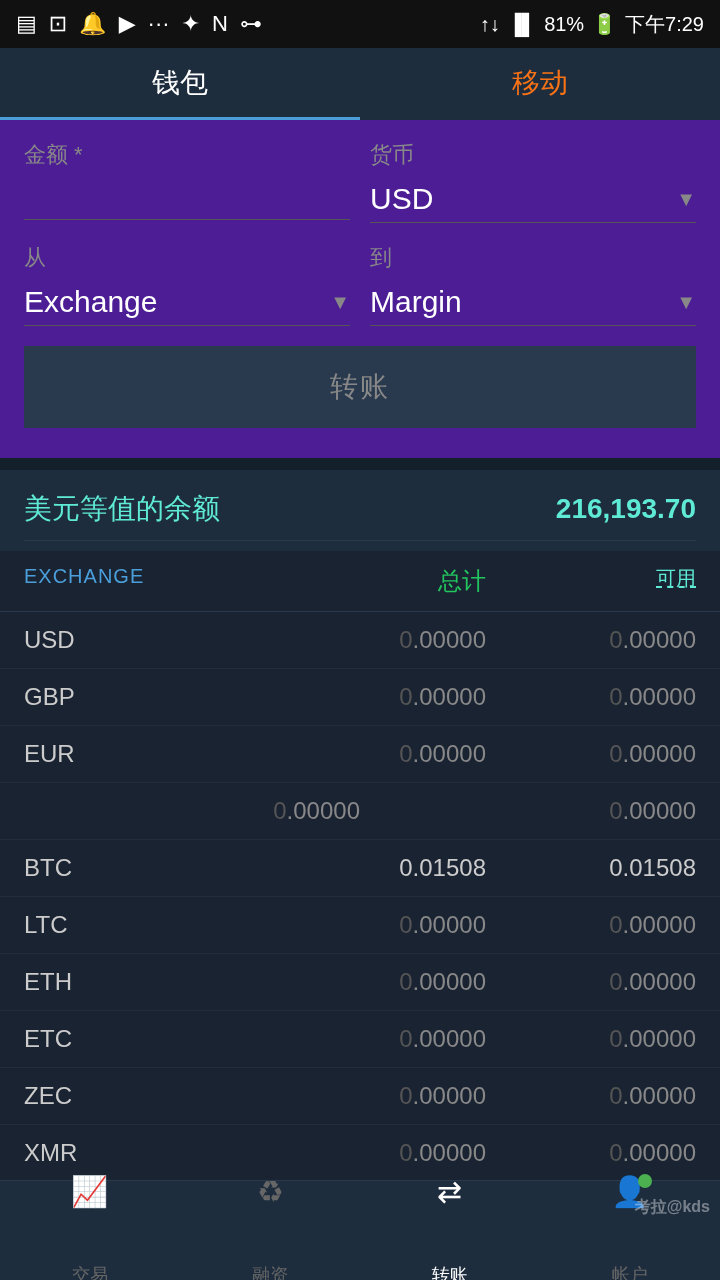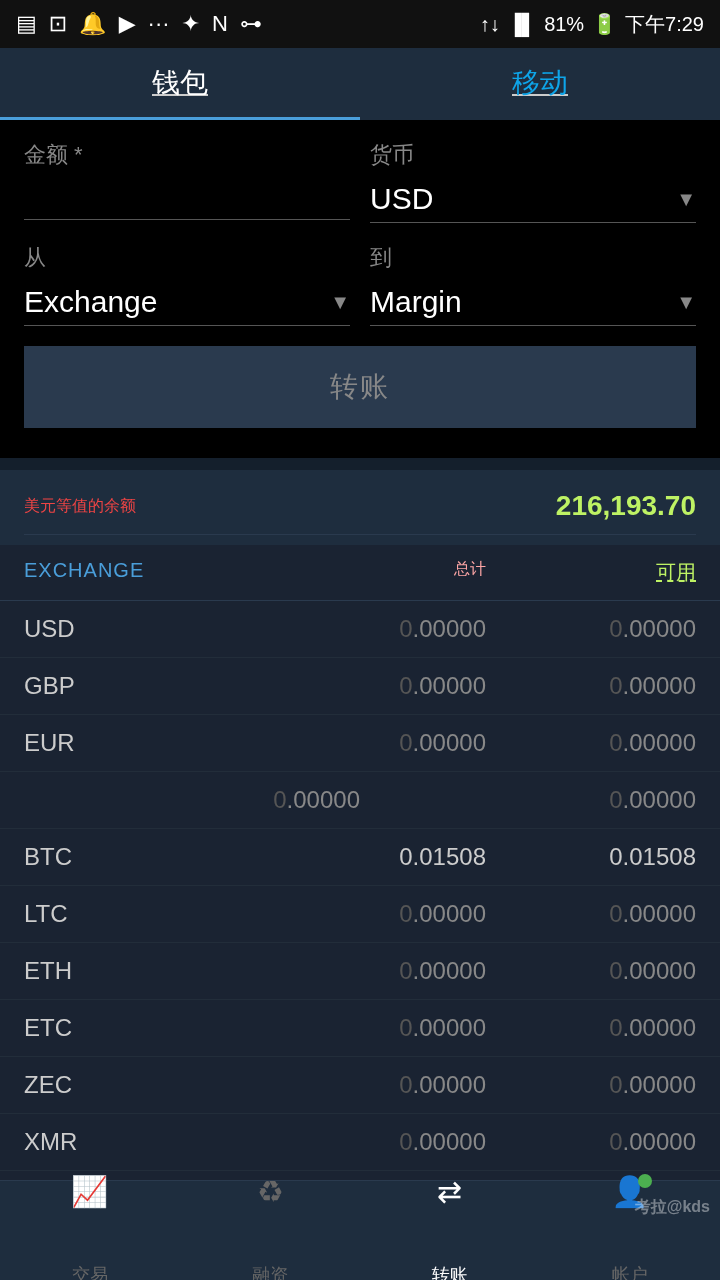--- a/index.html
+++ b/index.html
@@ -25,40 +25,39 @@
       font-size: 22px;
     }
     .status-left { display: flex; gap: 12px; align-items: center; }
     .status-right { display: flex; gap: 8px; align-items: center; font-size: 20px; }
 
     
     .top-tabs {
       display: flex;
       background: #1e2d3e;
       height: 72px;
-      text-decoration: underline;
     }
     .top-tab {
       flex: 1;
       display: flex;
       align-items: center;
       justify-content: center;
       font-size: 28px;
-      color: #0ea5e9;
+      color: #f97316;
       border-bottom: 3px solid transparent;
       cursor: pointer;
     }
     .top-tab.active {
       color: #fff;
       border-bottom: 3px solid #4a9eda;
     }
 
     
     .form-area {
-      background: #000000;
+      background: #4c1d95;
       padding: 20px 24px 30px 24px;
     }
 
     .form-row {
       display: flex;
       gap: 20px;
       margin-bottom: 20px;
     }
 
     .form-group {
@@ -138,27 +137,27 @@
 
     .balance-row {
       display: flex;
       justify-content: space-between;
       align-items: center;
       padding-bottom: 12px;
       border-bottom: 1px solid #2a3a4e;
     }
 
     .balance-label {
-      font-size: 16px;
-      color: #ef4444;
+      font-size: 28px;
+      color: #5eead4;
     }
 
     .balance-value {
       font-size: 28px;
-      color: #bef264;
+      color: #5eead4;
       font-weight: bold;
     }
 
     
     .exchange-table {
       background: #1a2332;
       padding: 0 0 80px 0;
     }
 
     .table-header {
@@ -171,29 +170,29 @@
       flex: 1.2;
       font-size: 20px;
       color: #4a9eda;
       text-transform: uppercase;
       letter-spacing: 1px;
     }
 
     .col-total {
       flex: 1;
       text-align: right;
-      font-size: 16px;
-      color: #fca5a5;
+      font-size: 24px;
+      color: #22c55e;
     }
 
     .col-available {
       flex: 1;
       text-align: right;
       font-size: 20px;
-      color: #bef264;
+      color: #5eead4;
       text-decoration: underline;
       text-decoration-style: dashed;
     }
 
     .table-row {
       display: flex;
       padding: 14px 24px;
       border-bottom: 1px solid #222d3a;
     }
 

